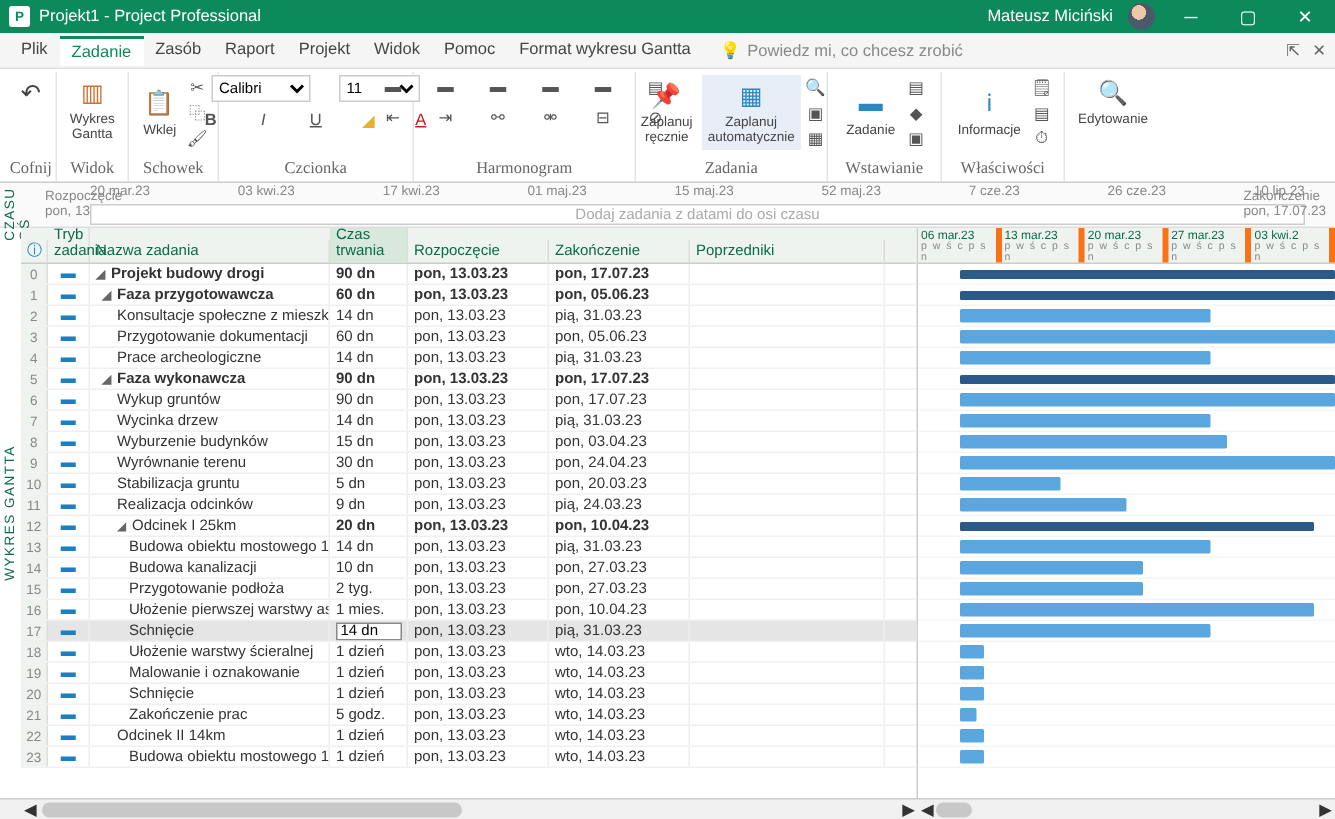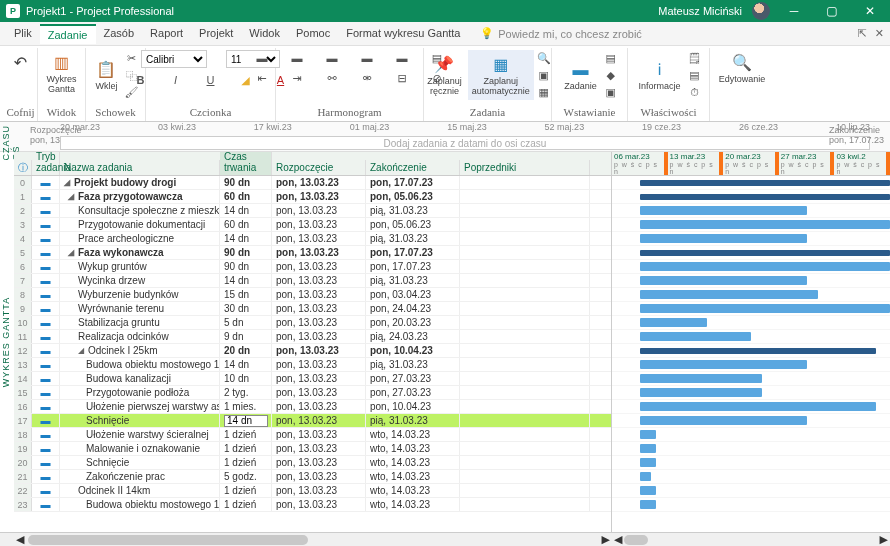--- a/index.html
+++ b/index.html
@@ -42,21 +42,21 @@
 .col-info { width: 18px; }
 .col-mode { width: 28px; }
 .col-name { width: 160px; }
 .col-dur { width: 52px; }
 .col-start { width: 94px; }
 .col-end { width: 94px; }
 .col-pred { width: 130px; }
 
 .grid-body { overflow: hidden; }
 .row { display: flex; height: 14px; align-items: center; border-bottom: 1px solid #f0f0f0; font-size: 10px; }
-.row.selected { background: #bef264; }
+.row.selected { background: #e5e5e5; }
 .row .c { border-right: 1px solid #eee; padding: 0 4px; white-space: nowrap; overflow: hidden; text-overflow: ellipsis; height: 100%; display: flex; align-items: center; }
 .c.num { width: 18px; justify-content: center; background: #eef3ef; color: #888; border-right: 1px solid #ddd; font-size: 9px; }
 .c.mode { width: 28px; justify-content: center; color: #1b7fc4; }
 .c.name { width: 160px; }
 .c.dur { width: 52px; }
 .c.start { width: 94px; }
 .c.end { width: 94px; }
 .c.pred { width: 130px; }
 .ind0 { font-weight: bold; }
 .ind1 { padding-left: 8px !important; font-weight: bold; }
@@ -245,21 +245,21 @@
     <div>Rozpoczęcie</div>
     <div>pon, 13.03.23</div>
   </div>
   <div class="dates" id="tl-dates">
       <span>20 mar.23</span>
       <span>03 kwi.23</span>
       <span>17 kwi.23</span>
       <span>01 maj.23</span>
       <span>15 maj.23</span>
       <span>52 maj.23</span>
-      <span>19 cze.23</span>
+      <span>7 cze.23</span>
       <span>26 cze.23</span>
       <span>10 lip.23</span>
     </div>
   <div class="track">
     <span>Dodaj zadania z datami do osi czasu</span>
   </div>
   <div class="right-lbl">
     <div>Zakończenie</div>
     <div>pon, 17.07.23</div>
   </div>

